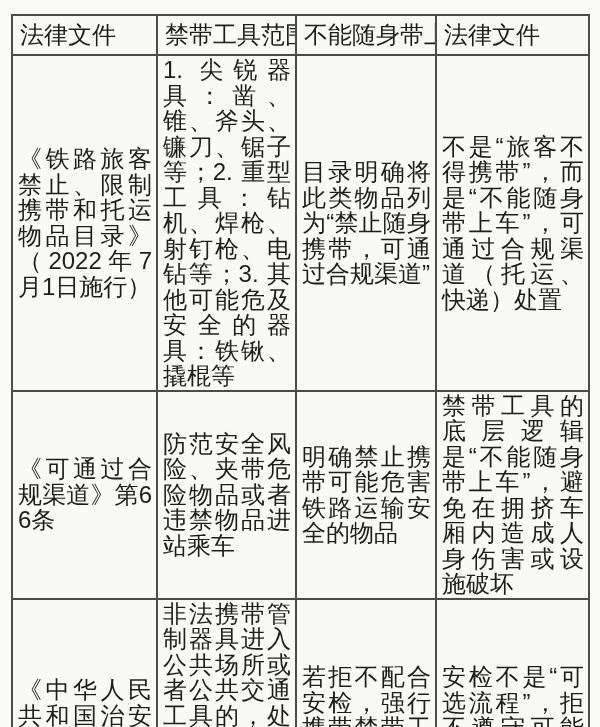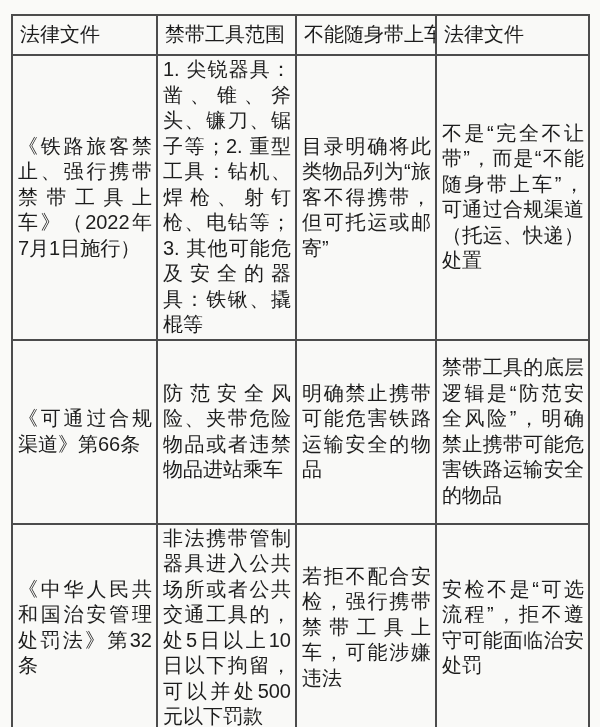--- a/index.html
+++ b/index.html
@@ -25,21 +25,21 @@
   }
   table.regulations col.c1 { width: 145px; }
   table.regulations col.c2 { width: 139px; }
   table.regulations col.c3 { width: 140px; }
   table.regulations col.c4 { width: 153px; }
 
   table.regulations th,
   table.regulations td {
     border: 2px solid #4c4c4c;
     color: #1d1d1d;
-    font-size: 20px;
+    font-size: 24px;
     line-height: 25.5px;
     vertical-align: middle;
     padding: 1px 4px 1px 5px;
     overflow: hidden;
     word-break: break-all;
   }
   table.regulations th {
     font-weight: normal;
     text-align: left;
     height: 36px;
@@ -67,30 +67,30 @@
   <thead>
     <tr class="header-row">
       <th>法律文件</th>
       <th>禁带工具范围</th>
       <th>不能随身带上车</th>
       <th>法律文件</th>
     </tr>
   </thead>
   <tbody>
     <tr class="row-1">
-      <td>《铁路旅客禁止、强行携带禁带工具上车》（2022年7月1日施行）</td>
+      <td>《铁路旅客禁止、限制携带和托运物品目录》（2022年7月1日施行）</td>
       <td>1. 尖锐器具：凿、锥、斧头、镰刀、锯子等；2. 重型工具：钻机、焊枪、射钉枪、电钻等；3. 其他可能危及安全的器具：铁锹、撬棍等</td>
-      <td>目录明确将此类物品列为“旅客不得携带，但可托运或邮寄”</td>
-      <td>不是“完全不让带”，而是“不能随身带上车”，可通过合规渠道（托运、快递）处置</td>
+      <td>目录明确将此类物品列为“禁止随身携带，可通过合规渠道”</td>
+      <td>不是“旅客不得携带”，而是“不能随身带上车”，可通过合规渠道（托运、快递）处置</td>
     </tr>
     <tr class="row-2">
       <td>《可通过合规渠道》第66条</td>
       <td>防范安全风险、夹带危险物品或者违禁物品进站乘车</td>
       <td>明确禁止携带可能危害铁路运输安全的物品</td>
-      <td>禁带工具的底层逻辑是“防范安全风险”，明确禁止携带可能危害铁路运输安全的物品</td>
+      <td>禁带工具的底层逻辑是“不能随身带上车”，避免在拥挤车厢内造成人身伤害或设施破坏</td>
     </tr>
     <tr class="row-3">
       <td>《中华人民共和国治安管理处罚法》第32条</td>
       <td>非法携带管制器具进入公共场所或者公共交通工具的，处5日以上10日以下拘留，可以并处500元以下罚款</td>
       <td>若拒不配合安检，强行携带禁带工具上车，可能涉嫌违法</td>
       <td>安检不是“可选流程”，拒不遵守可能面临治安处罚</td>
     </tr>
   </tbody>
 </table>
 

